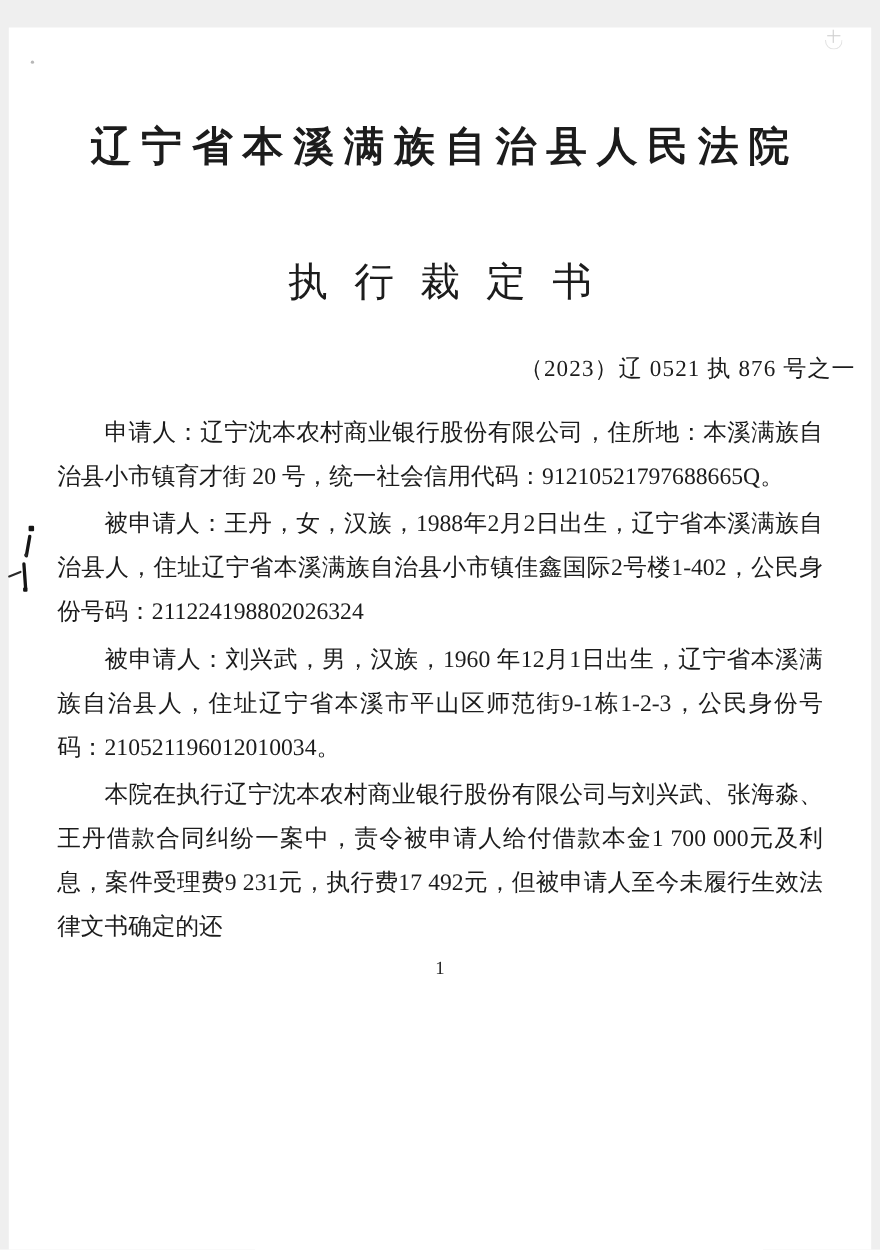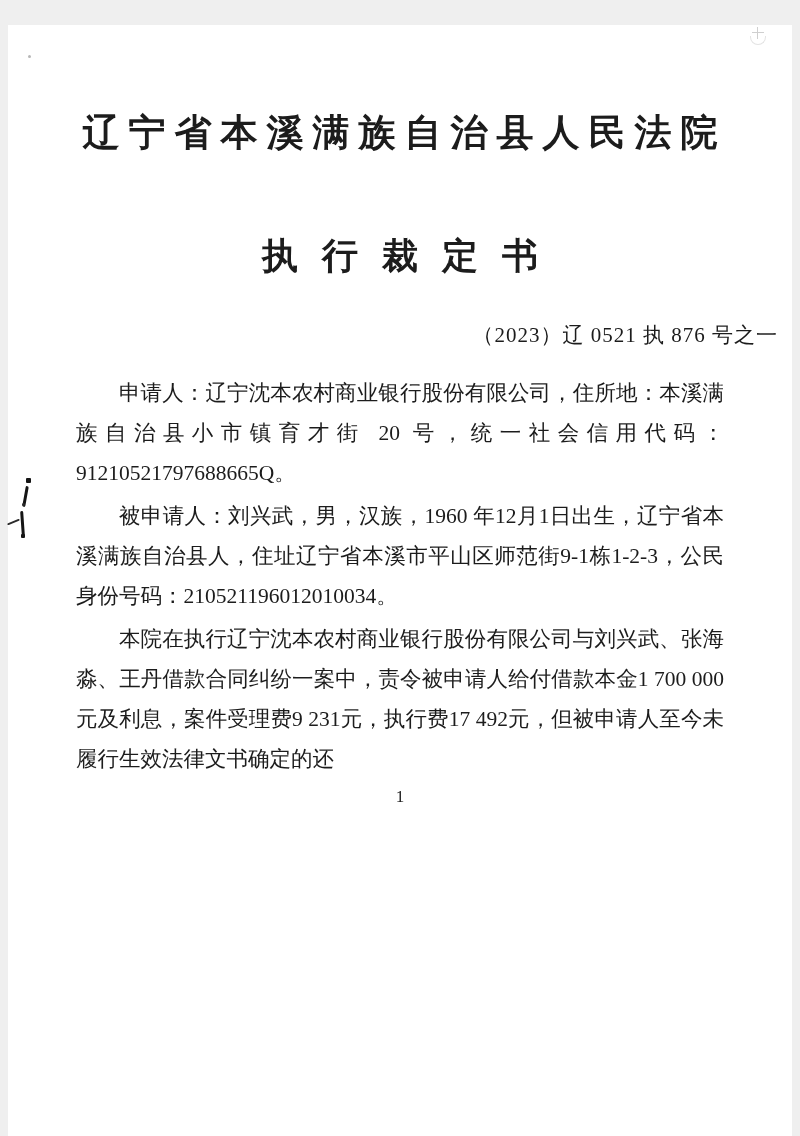--- a/index.html
+++ b/index.html
@@ -29,35 +29,35 @@
     font-size: 37px;
     font-weight: bold;
     letter-spacing: 9px;
     padding-left: 9px;
     white-space: nowrap;
   }
   .doc-title {
     margin-top: 74px;
     text-align: center;
     font-size: 36px;
-    font-weight: bold;
+    font-weight: normal;
     letter-spacing: 24px;
     padding-left: 24px;
     white-space: nowrap;
   }
   .case-number {
     margin-top: 40px;
     padding: 0 14px 0 84px;
     text-align: right;
     font-size: 21px;
     letter-spacing: 1px;
   }
   .content {
     margin-top: 24px;
-    padding: 0 68px;
+    padding: 0 44px;
     font-size: 21.5px;
     line-height: 40px;
     text-align: justify;
   }
   .para {
     text-indent: 2em;
     margin: 0 0 3px 0;
   }
   .page-number {
     margin-top: 8px;
@@ -89,20 +89,21 @@
   <div class="sheet">
 
     <div class="court-name">辽宁省本溪满族自治县人民法院</div>
 
     <div class="doc-title">执行裁定书</div>
 
     <div class="case-number">（2023）辽 0521 执 876 号之一</div>
 
     <div class="content">
       <div class="para">申请人：辽宁沈本农村商业银行股份有限公司，住所地：本溪满族自治县小市镇育才街 20 号，统一社会信用代码：91210521797688665Q。</div>
+      <div class="para">被申请人：王丹，女，汉族，1988年2月2日出生，辽宁省本溪满族自治县人，住址辽宁省本溪满族自治县小市镇佳鑫国际2号楼1-402，公民身份号码：211224198802026324</div>
       <div class="para">被申请人：刘兴武，男，汉族，1960 年12月1日出生，辽宁省本溪满族自治县人，住址辽宁省本溪市平山区师范街9-1栋1-2-3，公民身份号码：210521196012010034。</div>
       <div class="para">本院在执行辽宁沈本农村商业银行股份有限公司与刘兴武、张海淼、王丹借款合同纠纷一案中，责令被申请人给付借款本金1 700 000元及利息，案件受理费9 231元，执行费17 492元，但被申请人至今未履行生效法律文书确定的还</div>
     </div>
 
     <div class="page-number">1</div>
   </div>
 
   <div class="artifact speck-topleft"></div>
   <div class="artifact ink-dot-1"></div>
   <div class="artifact ink-stroke-1"></div>

